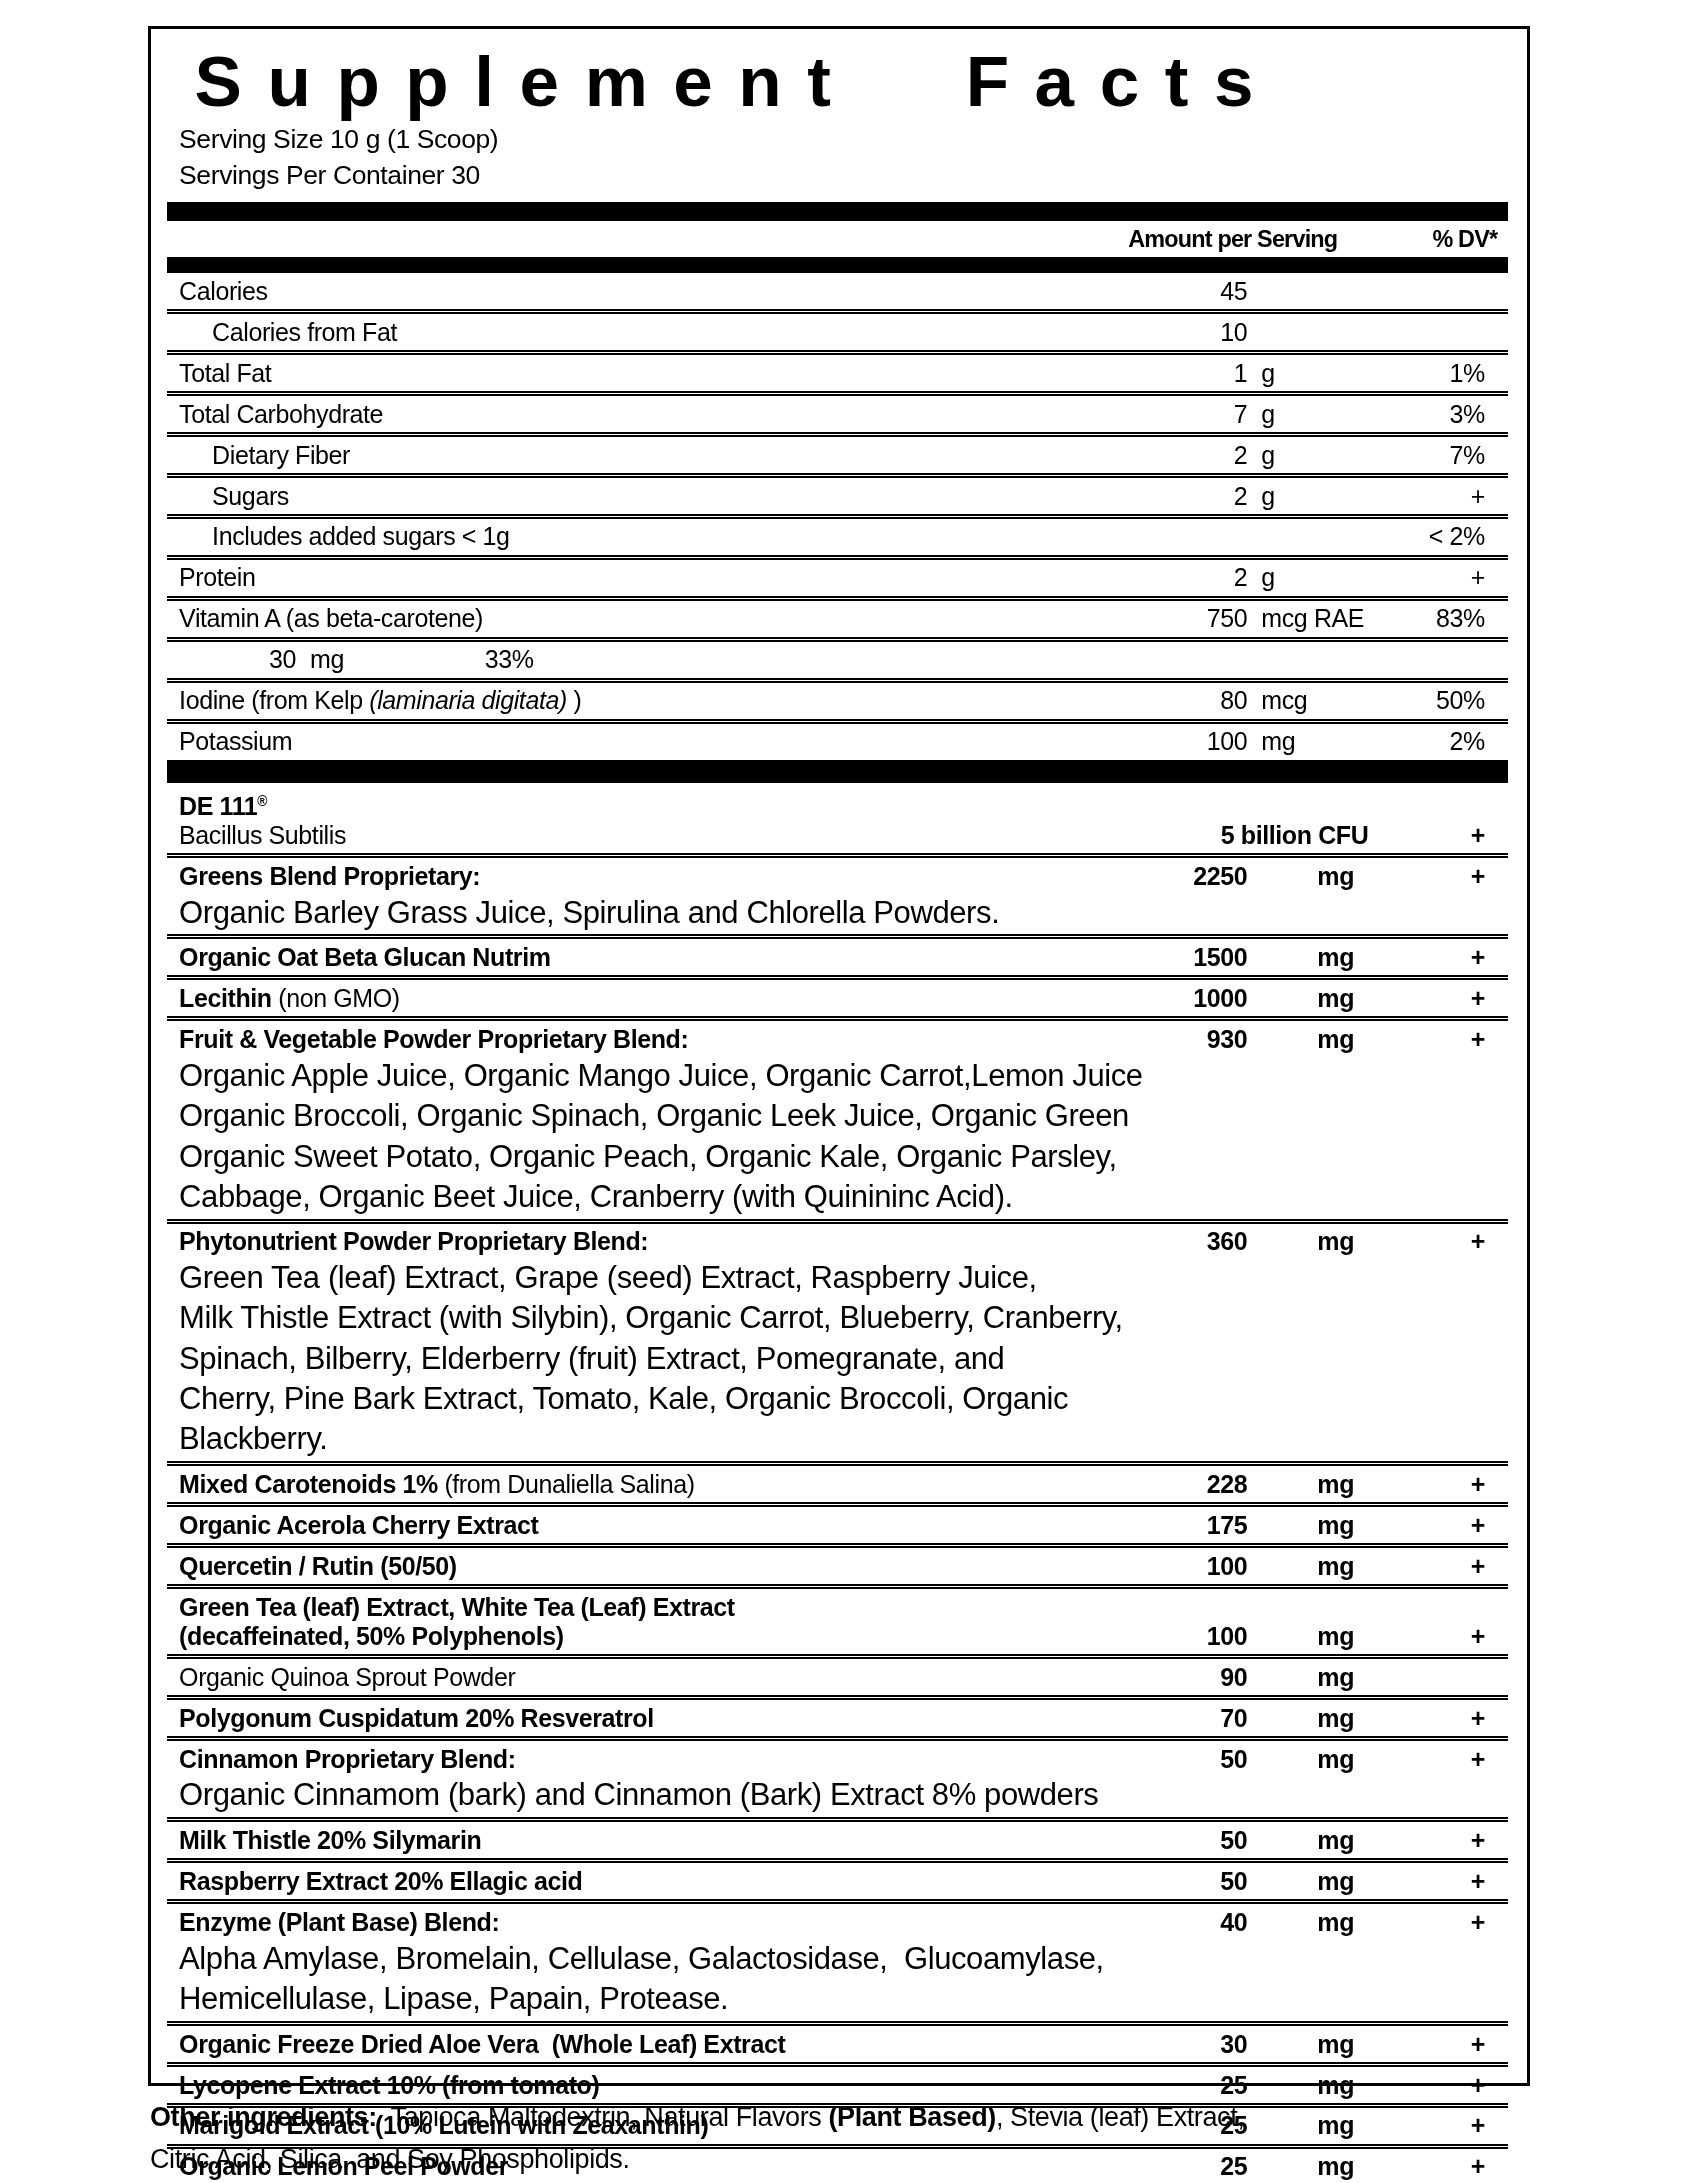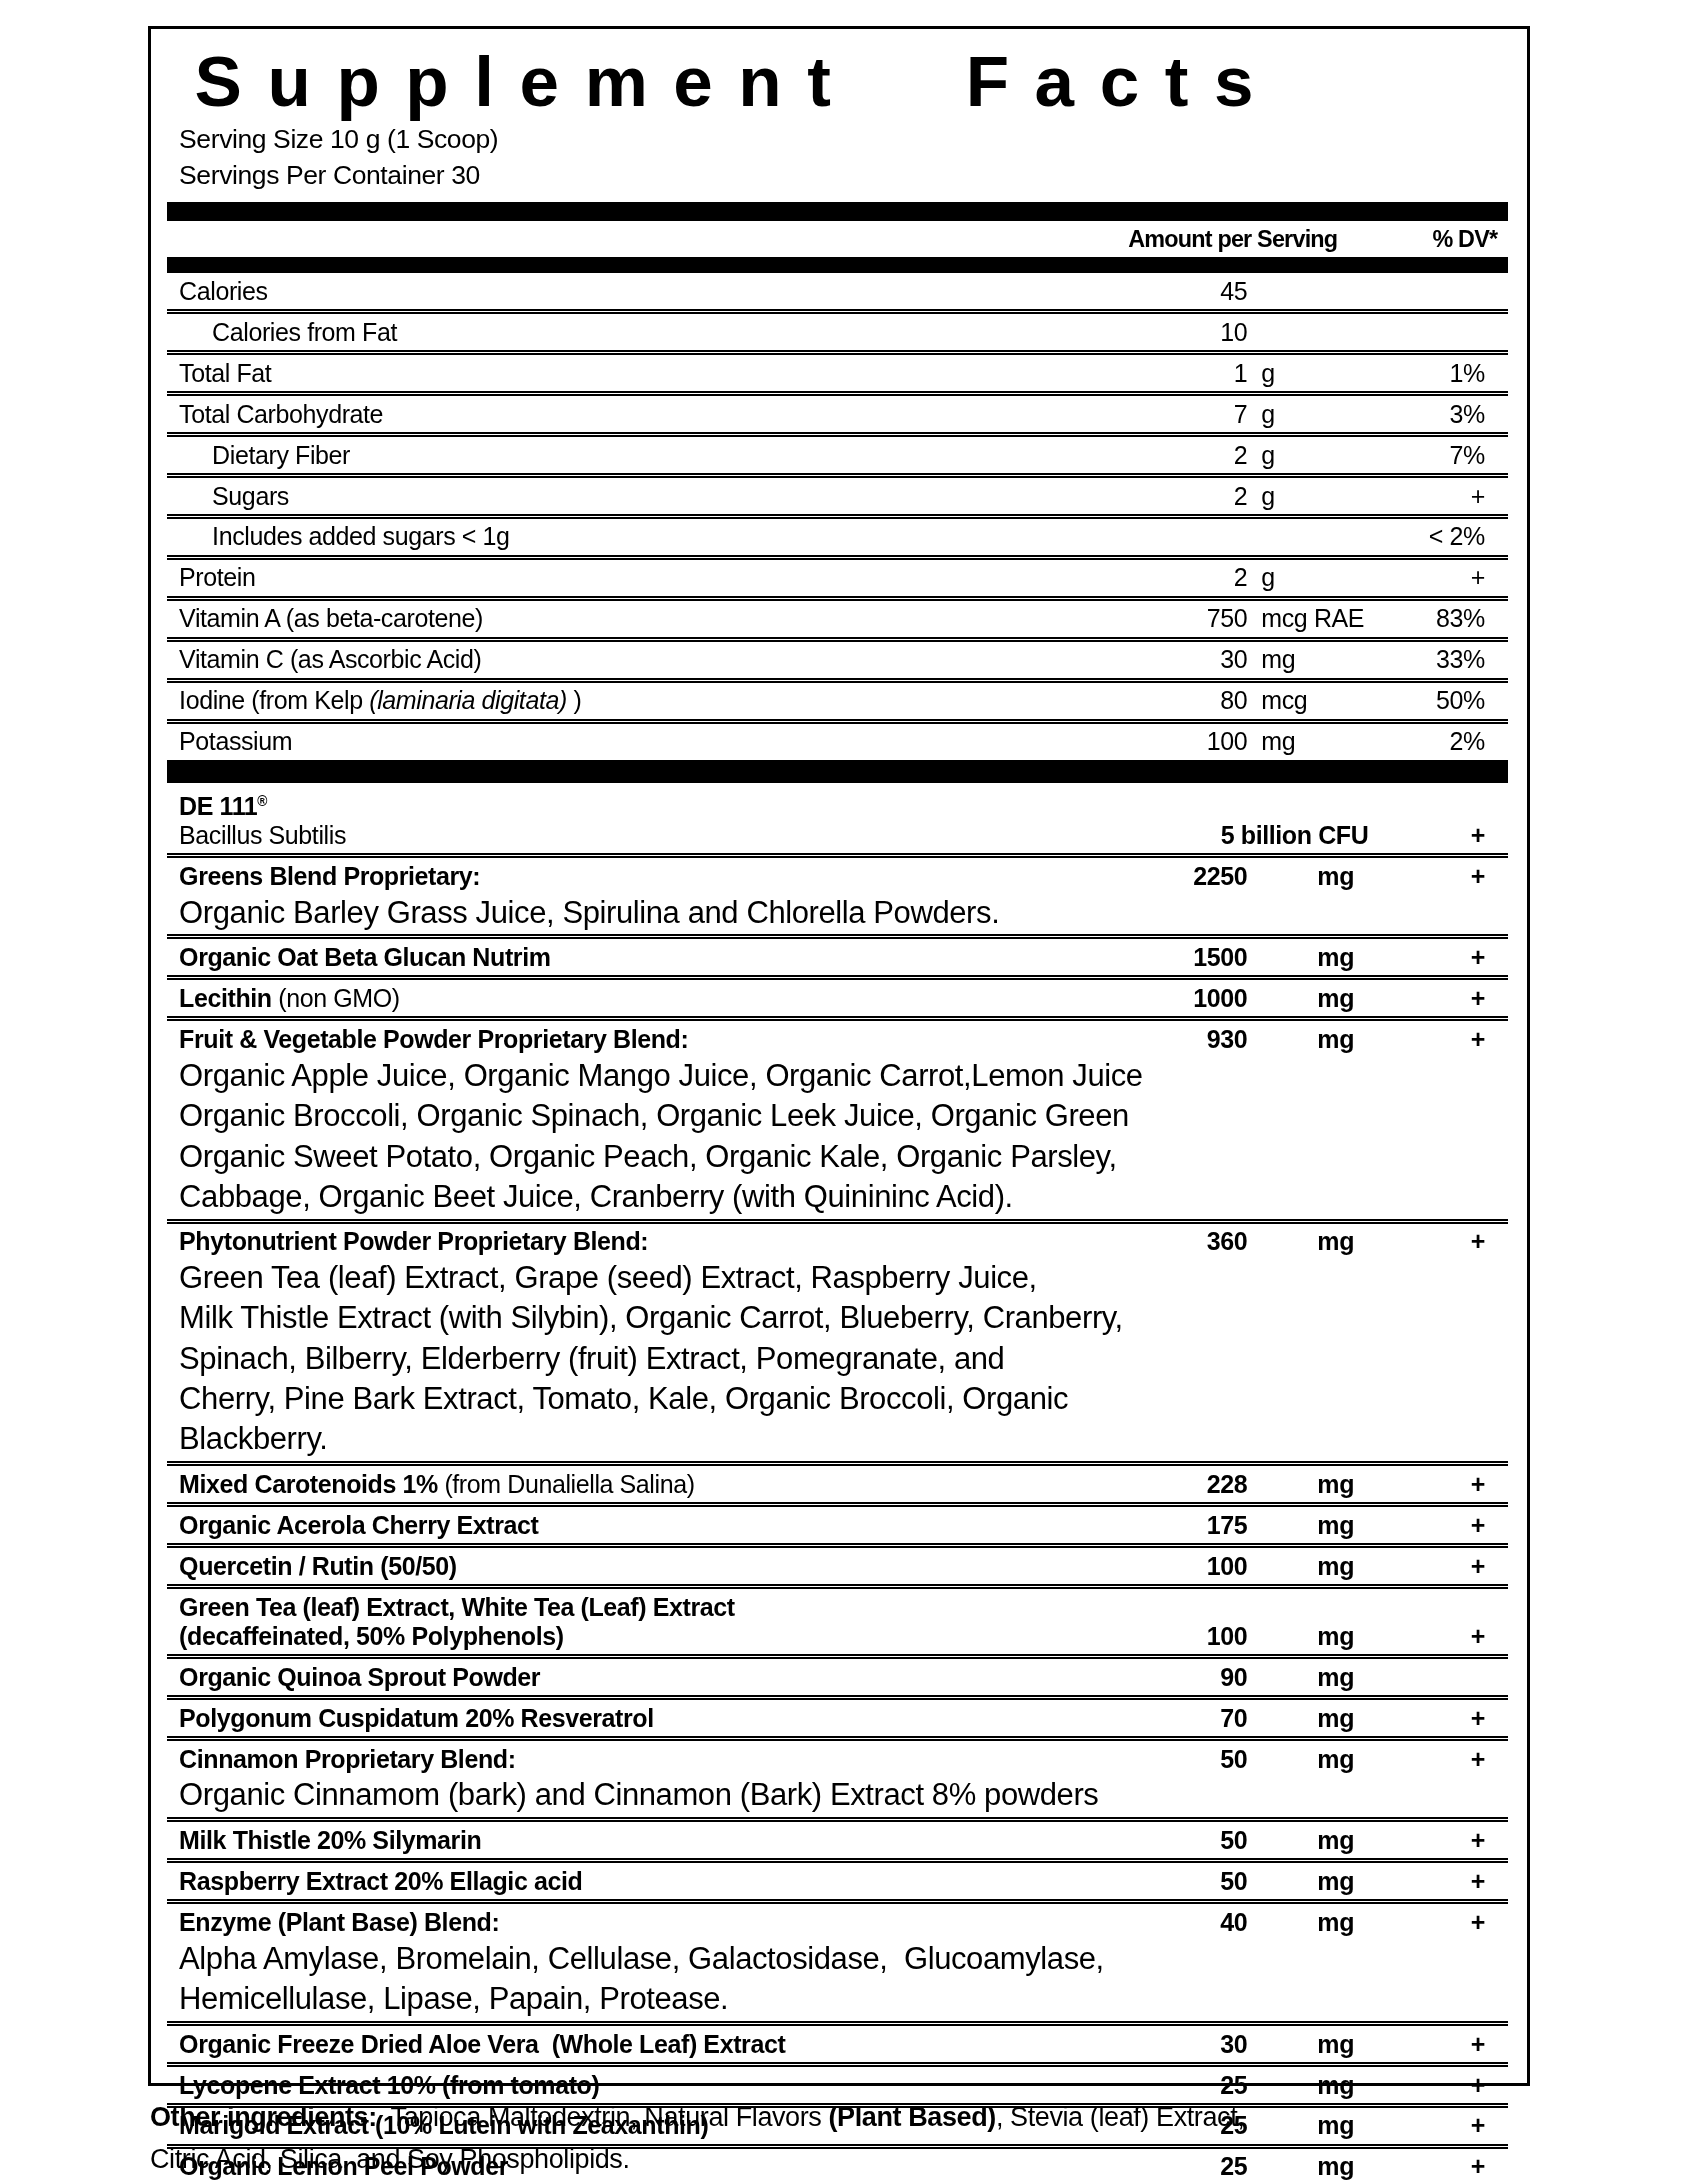--- a/index.html
+++ b/index.html
@@ -169,21 +169,20 @@
       <div class="rowblock sec1">
         <div class="row">
           <div class="nm"><span>Vitamin A (as beta-carotene)</span></div>
           <div class="col-num">750</div>
           <div class="col-unit">mcg RAE</div>
           <div class="col-dv">83%</div>
         </div>
       </div>
       <div class="rowblock sec1">
         <div class="row">
-          <div class="nm"><span>Vitamin C (as Ascorbic Acid)</span></div>
           <div class="col-num">30</div>
           <div class="col-unit">mg</div>
           <div class="col-dv">33%</div>
         </div>
       </div>
       <div class="rowblock sec1">
         <div class="row">
           <div class="nm"><span>Iodine (from Kelp </span><span style="font-style: italic;">(laminaria digitata)</span><span> )</span></div>
           <div class="col-num">80</div>
           <div class="col-unit">mcg</div>
@@ -287,21 +286,21 @@
       <div class="rowblock sec2">
         <div class="row">
           <div class="nm"><span style="font-weight: bold;">Green Tea (leaf) Extract, White Tea (Leaf) Extract</span><br><span style="font-weight: bold;">(decaffeinated, 50% Polyphenols)</span></div>
           <div class="col-num">100</div>
           <div class="col-unit">mg</div>
           <div class="col-dv">+</div>
         </div>
       </div>
       <div class="rowblock sec2">
         <div class="row">
-          <div class="nm"><span style="font-weight: bold;">Organic Quinoa Sprout Powder</span></div>
+          <div class="nm"><span style="font-weight: normal;">Organic Quinoa Sprout Powder</span></div>
           <div class="col-num">90</div>
           <div class="col-unit">mg</div>
           <div class="col-dv"></div>
         </div>
       </div>
       <div class="rowblock sec2">
         <div class="row">
           <div class="nm"><span style="font-weight: bold;">Polygonum Cuspidatum 20% Resveratrol</span></div>
           <div class="col-num">70</div>
           <div class="col-unit">mg</div>

